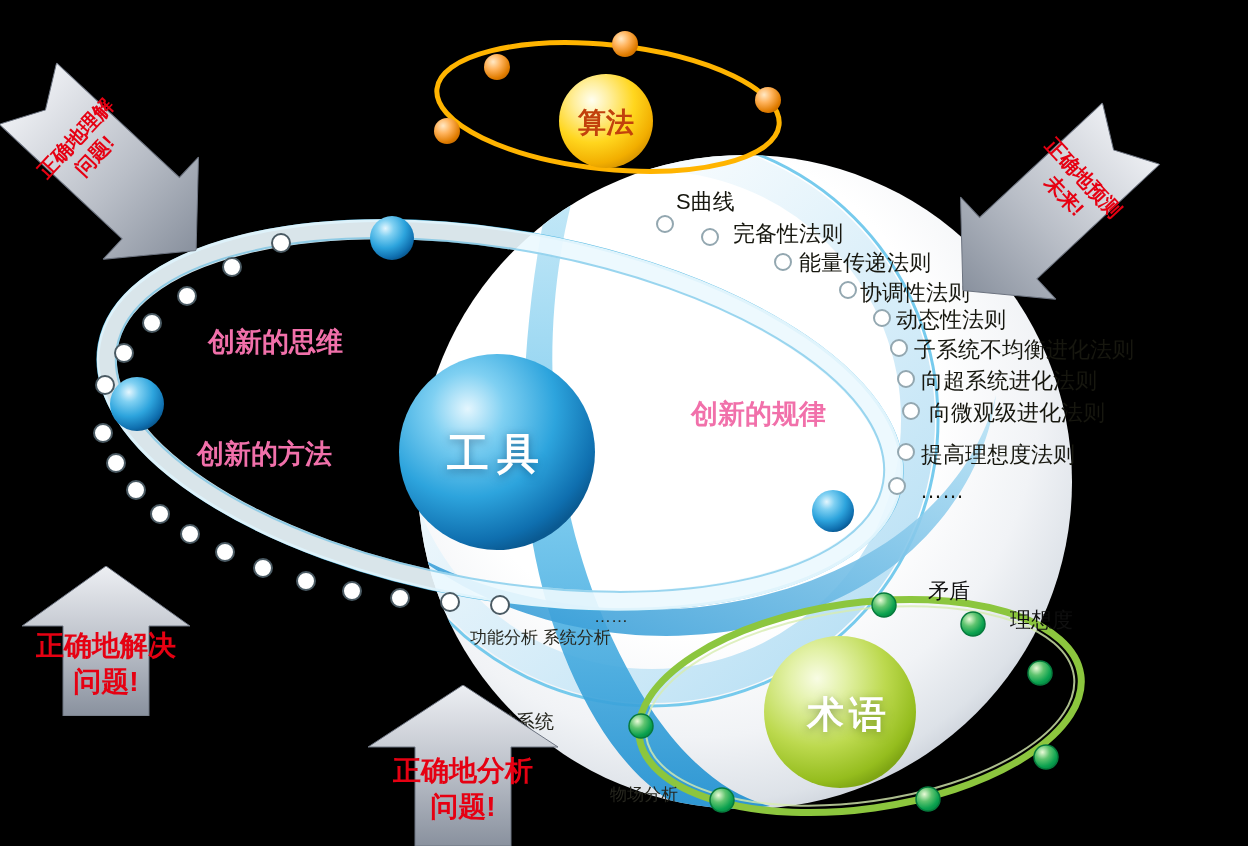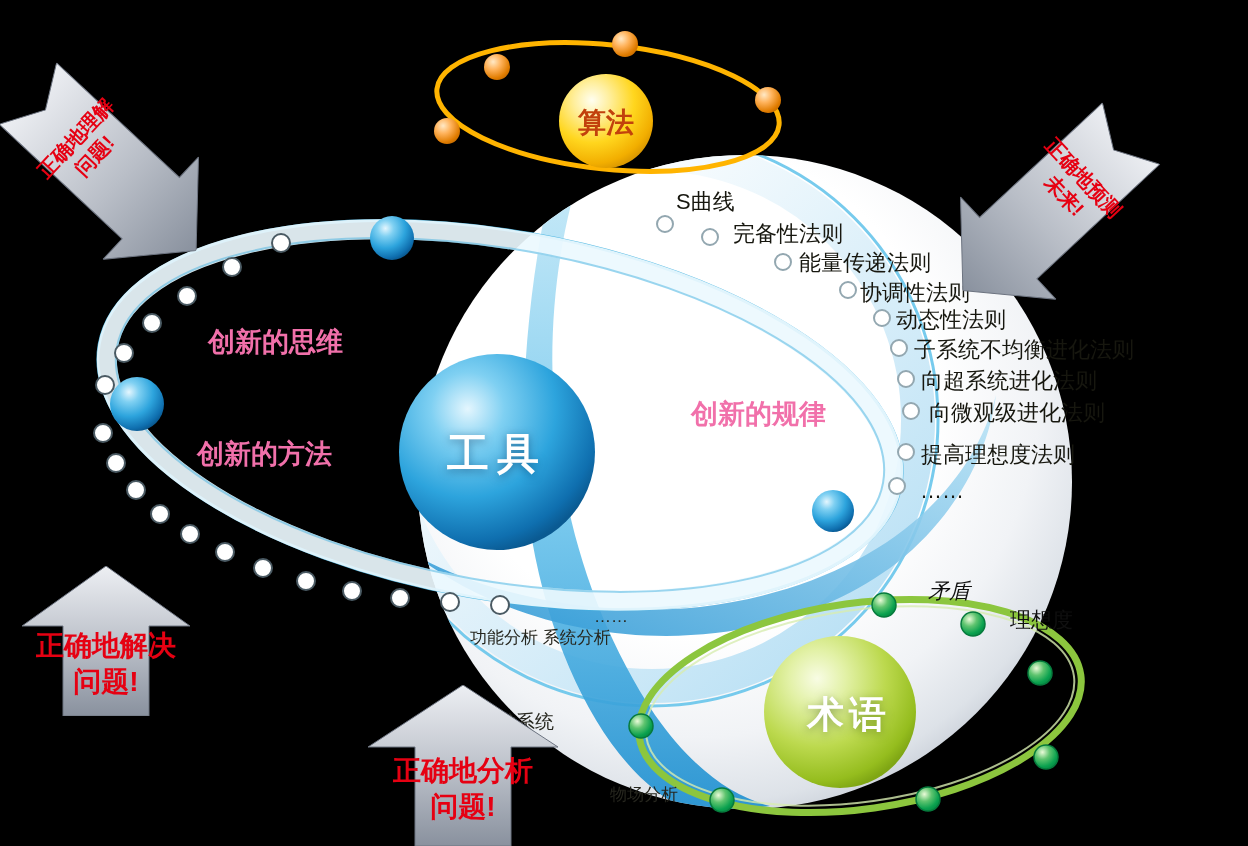--- a/index.html
+++ b/index.html
@@ -192,21 +192,21 @@
   <div class="txt law" style="left:733px;top:219px;">完备性法则</div>
   <div class="txt law" style="left:799px;top:248px;text-align:center;">能量传递法则</div>
   <div class="txt law" style="left:860px;top:278px;">协调性法则</div>
   <div class="txt law" style="left:896px;top:305px;text-align:right;">动态性法则</div>
   <div class="txt law" style="left:914px;top:335px;">子系统不均衡进化法则</div>
   <div class="txt law" style="left:921px;top:366px;text-align:center;">向超系统进化法则</div>
   <div class="txt law" style="left:929px;top:398px;">向微观级进化法则</div>
   <div class="txt law" style="left:921px;top:440px;">提高理想度法则</div>
   <div class="txt law" style="left:920px;top:478px;">……</div>
 
-  <div class="txt term" style="left:928px;top:577px;font-style:italic;">矛盾</div>
+  <div class="txt term" style="left:928px;top:577px;">矛盾</div>
   <div class="txt term" style="left:1010px;top:606px;">理想度</div>
 
   <div class="txt toollbl" style="left:594px;top:607px;">……</div>
   <div class="txt toollbl" style="left:470px;top:626px;">功能分析 系统分析</div>
   <div class="txt toollbl" style="left:478px;top:709px;font-size:19px;">技术系统</div>
   <div class="txt toollbl" style="left:610px;top:783px;">物场分析</div>
 
   <div class="arrow arrow-tl">
     <svg width="140" height="230" viewBox="0 0 140 230">
       <polygon points="28,0 70,24 112,0 112,168 140,168 70,230 0,168 28,168" fill="url(#arrowGrad)" stroke="#6d7481" stroke-width="1"></polygon>

